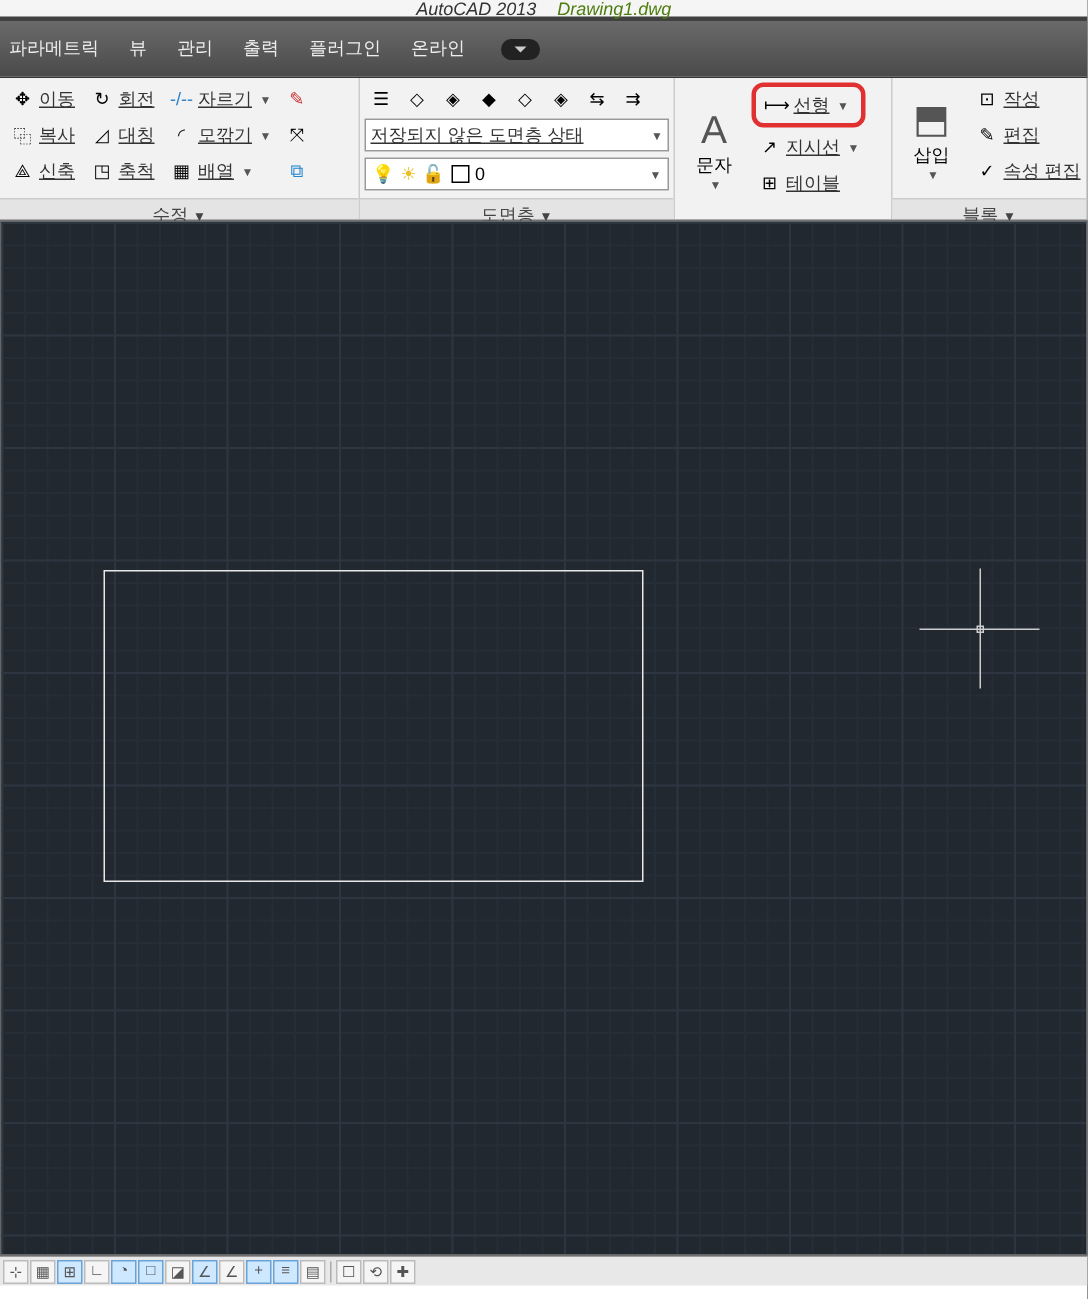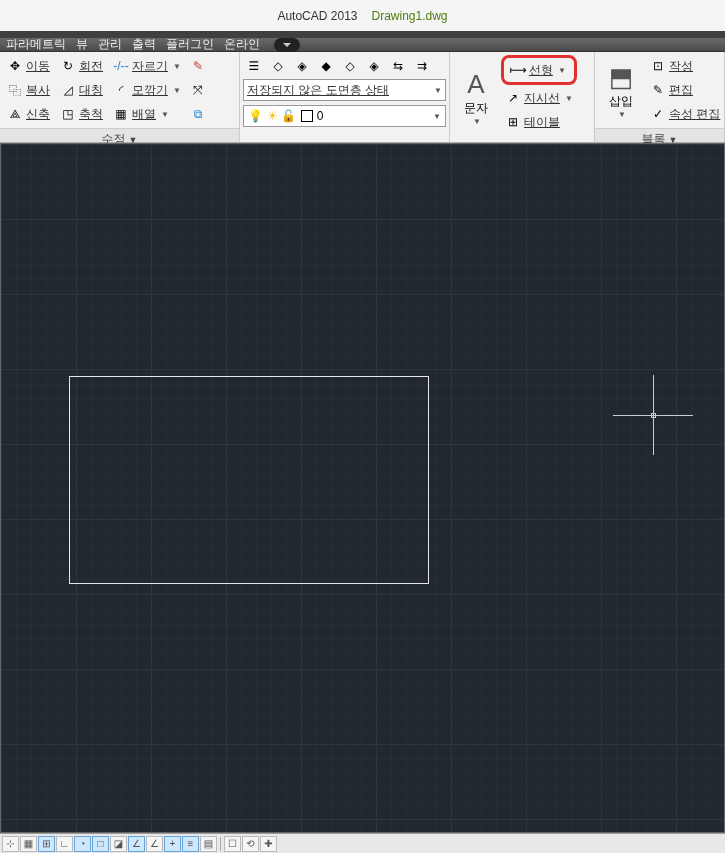--- a/index.html
+++ b/index.html
@@ -1,21 +1,21 @@
 <!DOCTYPE html>
 <html><head>
   <meta charset="utf-8">
   <style>
     * { margin: 0; padding: 0; box-sizing: border-box; font-family: "Malgun Gothic", sans-serif; font-size: 12px; }
     body { width: 725px; height: 866px; background: #fff; overflow: hidden; }
     
-    .title-bar { height: 38px; background: #f5f5f5; display: flex; align-items: center; justify-content: center; gap: 14px; color: #333; border-bottom: 7px solid #404040; }
+    .title-bar { height: 14px; background: #f5f5f5; display: flex; align-items: center; justify-content: center; gap: 14px; color: #333; border-bottom: 3px solid #404040; font-style: italic; }
     .title-bar span.file { color: #4d7c0f; }
     
-    .menu-bar { height: 14px; background: linear-gradient(#6a6a6a, #4a4a4a); display: flex; align-items: center; padding: 0 6px; gap: 10px; color: #eee; border-bottom: 1px solid #333; }
+    .menu-bar { height: 38px; background: linear-gradient(#6a6a6a, #4a4a4a); display: flex; align-items: center; padding: 0 6px; gap: 20px; color: #eee; border-bottom: 1px solid #333; }
     .menu-item { cursor: pointer; }
     .menu-icon-small { width: 26px; height: 14px; background: #222; border-radius: 7px; display: flex; align-items: center; justify-content: center; position: relative; margin-left: 4px; }
     .menu-icon-small::after { content: ''; border-left: 4px solid transparent; border-right: 4px solid transparent; border-top: 4px solid #ccc; }
     
     .ribbon { background: #f2f2f2; border-bottom: 1px solid #aaa; display: flex; }
     .ribbon-panel { border-right: 1px solid #ccc; display: flex; flex-direction: column; }
     .ribbon-body { display: flex; padding: 3px; gap: 2px; flex: 1; }
     .ribbon-title { text-align: center; background: #e4e4e4; border-top: 1px solid #ccc; height: 14px; line-height: 20px; color: #444; font-size: 11px; }
     .ribbon-title .arrow { margin-left: 3px; font-size: 9px; }
     
@@ -172,20 +172,23 @@
         <span class="dd-arrow" style="margin-left:auto;">▼</span>
       </div>
       <div class="layer-bar">
         <span style="color:#e8c020;">💡</span>
         <span style="color:#e8c020;">☀</span>
         <span style="color:#3080d0;">🔓</span>
         <span class="sq"></span>
         <span>0</span>
         <span class="dd-arrow" style="margin-left:auto;">▼</span>
       </div>
+    </div>
+    <div class="ribbon-title">
+      <span>도면층</span><span class="arrow">▼</span>
     </div>
   </div>
 
   <div class="ribbon-panel" style="width: 145px;">
     <div class="ribbon-body">
       <div class="big-btn">
         <div class="big-icon">A</div>
         <span class="lbl">문자</span>
         <span class="dd-arrow">▼</span>
       </div>

